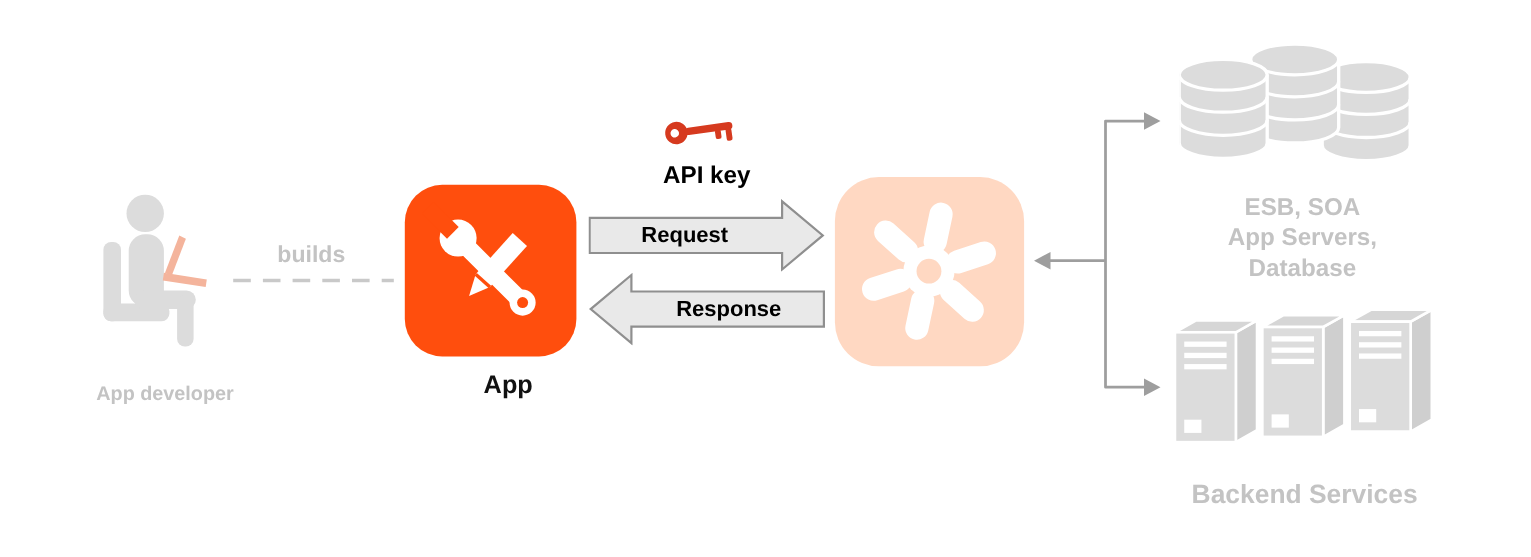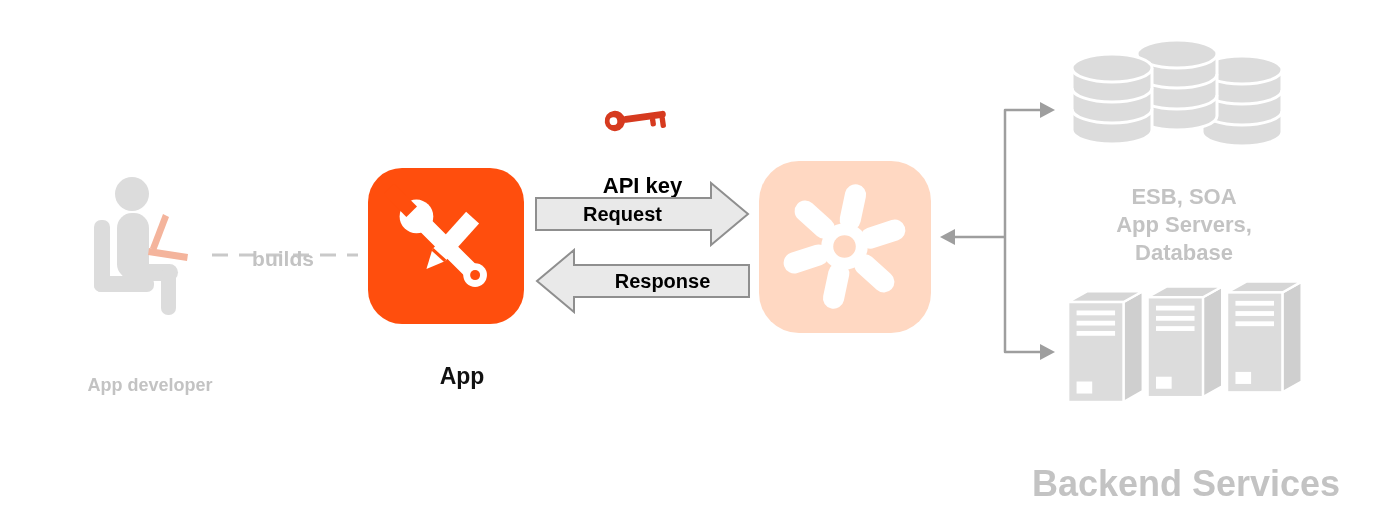--- a/index.html
+++ b/index.html
@@ -12,29 +12,29 @@
   html,body{margin:0;padding:0;background:#fff;}
   .canvas{position:relative;width:1392px;height:506px;background:#fff;overflow:hidden;
           font-family:"Liberation Sans", sans-serif;}
   .canvas svg{display:block;}
   .abs{position:absolute;}
   .connectors{position:absolute;left:0;top:0;}
   .dash{stroke:var(--connector-dash);stroke-width:3;stroke-dasharray:16 11;fill:none;}
   .conn{stroke:var(--connector);stroke-width:2.5;fill:none;stroke-linejoin:round;}
   .conn-head{fill:var(--connector);stroke:none;}
 
-  .label{font-weight:bold;text-align:center;margin-top:27px;}
+  .label{font-weight:bold;text-align:center;}
   .muted{color:var(--muted-text);}
   .dev-label{left:30px;top:348px;width:240px;font-size:18px;}
   .builds-label{left:228px;top:220px;width:110px;font-size:21px;}
   .app-label{left:384px;top:336px;width:156px;font-size:23px;color:var(--label-dark);}
   .apikey-label{left:535px;top:146px;width:215px;font-size:22px;color:#000;}
   .api-label{left:759px;top:342px;width:172px;font-size:26px;color:var(--api-label);}
-  .esb-label{left:1056px;top:156px;width:256px;font-size:22px;line-height:28px;white-space:pre-line;}
-  .backend-label{left:1026px;top:436px;width:320px;font-size:36px;text-align:center;}
+  .esb-label{left:1056px;top:174px;width:256px;font-size:22px;line-height:28px;white-space:pre-line;}
+  .backend-label{left:1026px;top:436px;width:320px;font-size:24px;text-align:center;}
 
   .dev-icon{left:92px;top:172px;width:115px;height:145px;}
   .mut{fill:var(--muted-icon);}
   .laptop{fill:var(--laptop);}
 
   .app-icon{left:368px;top:168px;width:156px;height:156px;border-radius:34px;background:var(--app-bg);}
   .app-icon svg{position:absolute;left:10%;top:10%;width:80%;height:80%;}
   .wht{fill:#fff;}
   .bgfill{fill:var(--app-bg);}
   .wht-stroke{stroke:#fff;stroke-width:13;stroke-linecap:round;}

